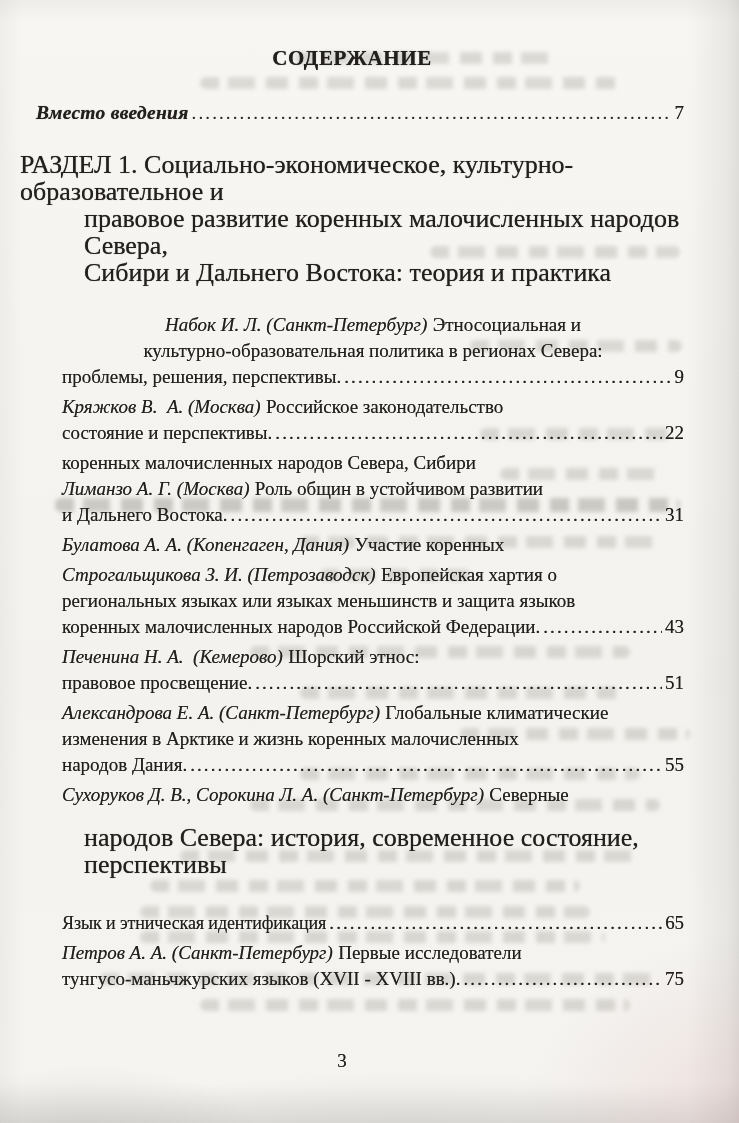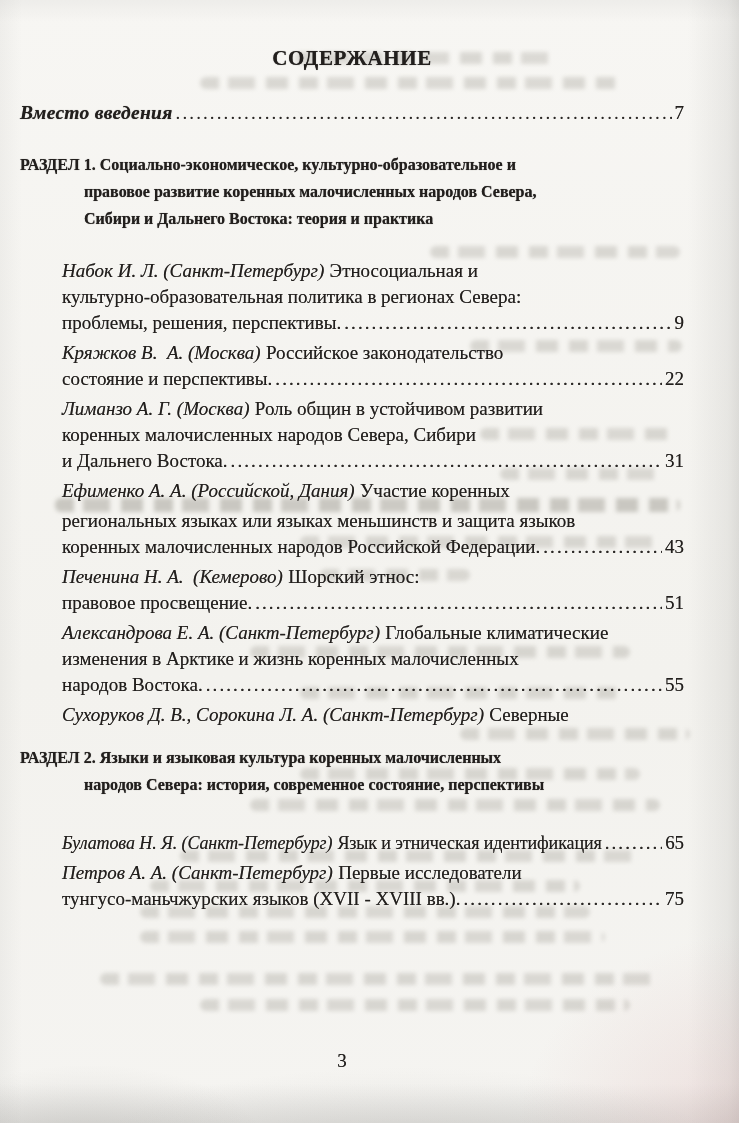--- a/index.html
+++ b/index.html
@@ -52,35 +52,36 @@
   }
   .pnum{
     font-style:normal;font-weight:normal;font-size:19px;
     text-shadow:0 0 .5px rgba(30,28,26,.7);white-space:nowrap;
   }
 
   .vmesto{margin-top:30px;font-size:19.5px;line-height:24px;}
   .vmesto .vlabel{
     font-weight:bold;font-style:italic;letter-spacing:.3px;
     text-shadow:0 0 .7px rgba(30,28,26,.8);
+    margin-left:16px;
   }
 
   .section{
-    margin-top:26px;font-size:16px;font-weight:bold;line-height:27px;
+    margin-top:26px;font-size:26px;font-weight:normal;line-height:27px;
     text-shadow:0 0 .7px rgba(30,28,26,.8);
   }
   .section .scont{margin-left:64px;}
   .section.s2{margin-top:16px;}
 
   .entry{
     margin-left:42px;margin-top:4px;
     font-size:19px;line-height:26px;
     text-shadow:0 0 .55px rgba(34,31,29,.65);
   }
-  .entry.first{margin-top:26px;}
+  .entry.first{margin-top:26px;text-align:center;}
   .entry.gap-lg{margin-top:32px;}
   .entry .author{font-style:italic;margin-right:.28em;}
   .entry.condensed{font-size:18px;letter-spacing:-.1px;}
 
   .folio{
     position:absolute;left:0;right:55px;top:1050px;text-align:center;
     font-size:19px;text-shadow:0 0 .6px rgba(30,28,26,.7);
   }
 </style>
 </head>
@@ -138,34 +139,35 @@
     <div class="entry">
       <div><span class="author">Кряжков В.&nbsp; А. (Москва)</span><span>Российское законодательство</span></div>
       <div class="row">
         <span>состояние и перспективы.</span>
         <span class="fill"></span>
         <span class="pnum">22</span>
       </div>
     </div>
 
     <div class="entry">
+      <div>коренных малочисленных народов Севера, Сибири</div>
       <div><span class="author">Лиманзо А. Г. (Москва)</span><span>Роль общин в устойчивом развитии</span></div>
-      <div>коренных малочисленных народов Севера, Сибири</div>
       <div class="row">
         <span>и Дальнего Востока.</span>
         <span class="fill"></span>
         <span class="pnum">31</span>
       </div>
     </div>
 
     <div class="entry">
-      <div><span class="author">Ефименко А. А. (Российской, Дания)</span><span>Участие коренных</span></div>
-    </div>
-
-    <div class="entry">
+      <div><span class="author">Булатова А. А. (Копенгаген, Дания)</span><span>Участие коренных</span></div>
+    </div>
+
+    <div class="entry">
+      <div><span class="author">Строгальщикова З. И. (Петрозаводск)</span><span>Европейская хартия о</span></div>
       <div>региональных языках или языках меньшинств и защита языков</div>
       <div class="row">
         <span>коренных малочисленных народов Российской Федерации.</span>
         <span class="fill"></span>
         <span class="pnum">43</span>
       </div>
     </div>
 
     <div class="entry">
       <div><span class="author">Печенина Н. А.&nbsp; (Кемерово)</span><span>Шорский этнос:</span></div>
@@ -173,37 +175,35 @@
         <span>правовое просвещение.</span>
         <span class="fill"></span>
         <span class="pnum">51</span>
       </div>
     </div>
 
     <div class="entry">
       <div><span class="author">Александрова Е. А. (Санкт-Петербург)</span><span>Глобальные климатические</span></div>
       <div>изменения в Арктике и жизнь коренных малочисленных</div>
       <div class="row">
-        <span>народов Востока.</span>
+        <span>народов Дания.</span>
         <span class="fill"></span>
         <span class="pnum">55</span>
       </div>
     </div>
 
     <div class="entry">
       <div><span class="author">Сухоруков Д. В., Сорокина Л. А. (Санкт-Петербург)</span><span>Северные</span></div>
     </div>
 
     <div class="section s2">
-      <div>РАЗДЕЛ 2. Языки и языковая культура коренных малочисленных</div>
       <div class="scont">народов Севера: история, современное состояние, перспективы</div>
     </div>
 
     <div class="entry gap-lg condensed row">
-      <span class="author">Булатова Н. Я. (Санкт-Петербург)</span>
         <span>Язык и этническая идентификация</span>
       <span class="fill"></span>
       <span class="pnum">65</span>
     </div>
 
     <div class="entry">
       <div><span class="author">Петров А. А. (Санкт-Петербург)</span><span>Первые исследователи</span></div>
       <div class="row">
         <span>тунгусо-маньчжурских языков (XVII - XVIII вв.).</span>
         <span class="fill"></span>

